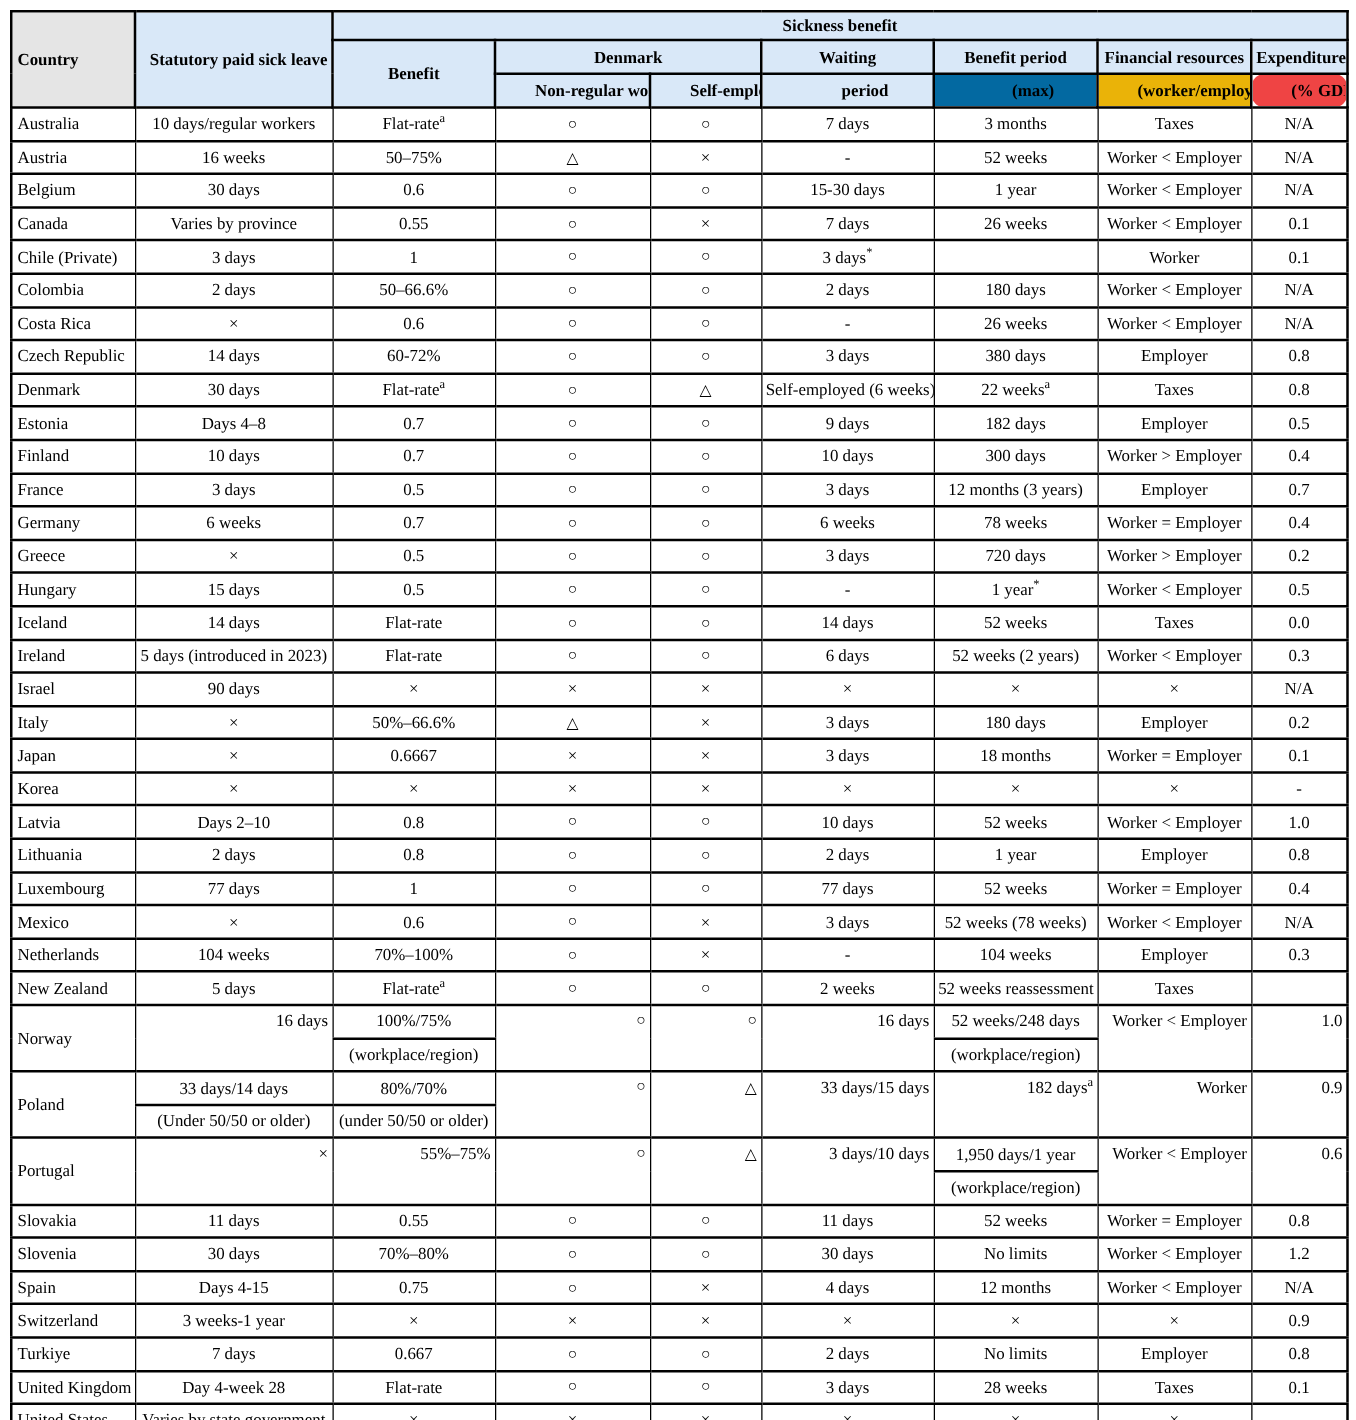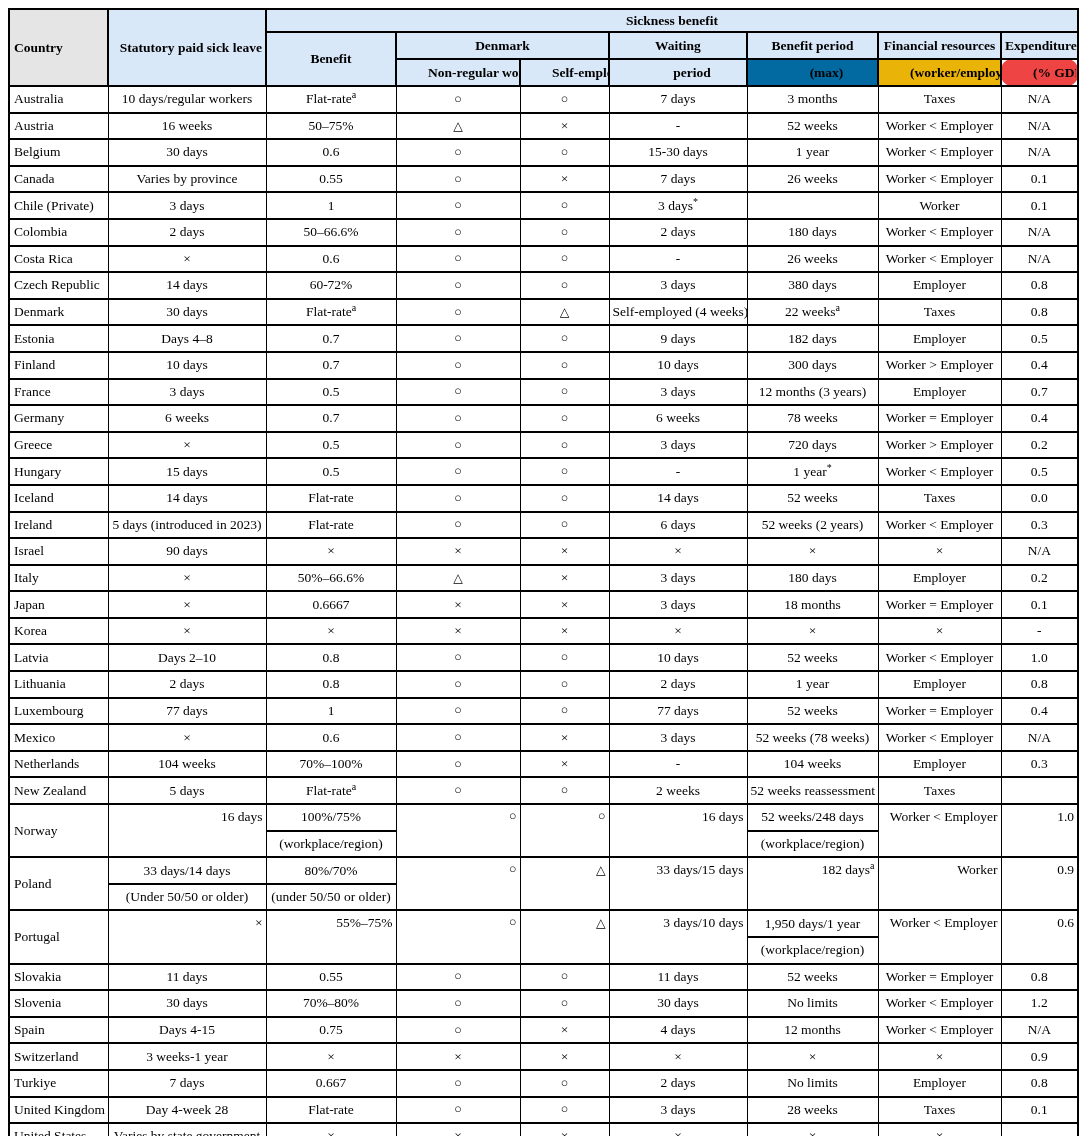--- a/index.html
+++ b/index.html
@@ -190,21 +190,21 @@
           <td>380 days</td>
           <td>Employer</td>
           <td>0.8</td>
         </tr>
         <tr>
           <td class="country">Denmark</td>
           <td>30 days</td>
           <td>Flat-rate<sup>a</sup></td>
           <td class="sym">○</td>
           <td class="sym">△</td>
-          <td>Self-employed (4 weeks)</td>
+          <td>Self-employed (6 weeks)</td>
           <td>22 weeks<sup>a</sup></td>
           <td>Taxes</td>
           <td>0.8</td>
         </tr>
         <tr>
           <td class="country">Estonia</td>
           <td>Days 4–8</td>
           <td>0.7</td>
           <td class="sym">○</td>
           <td class="sym">○</td>

